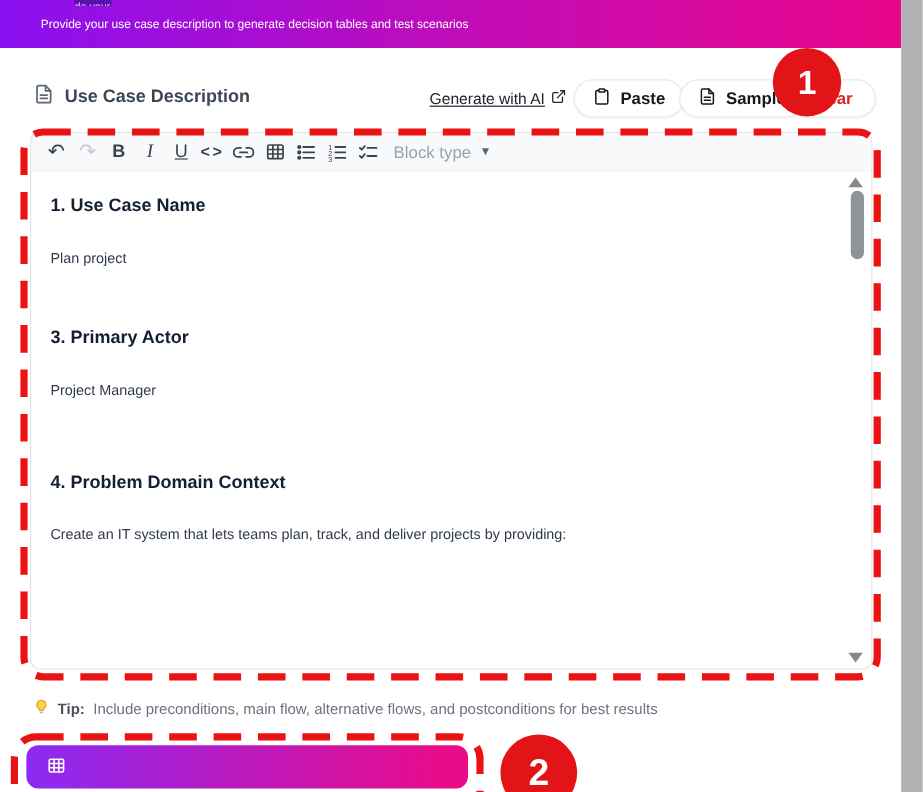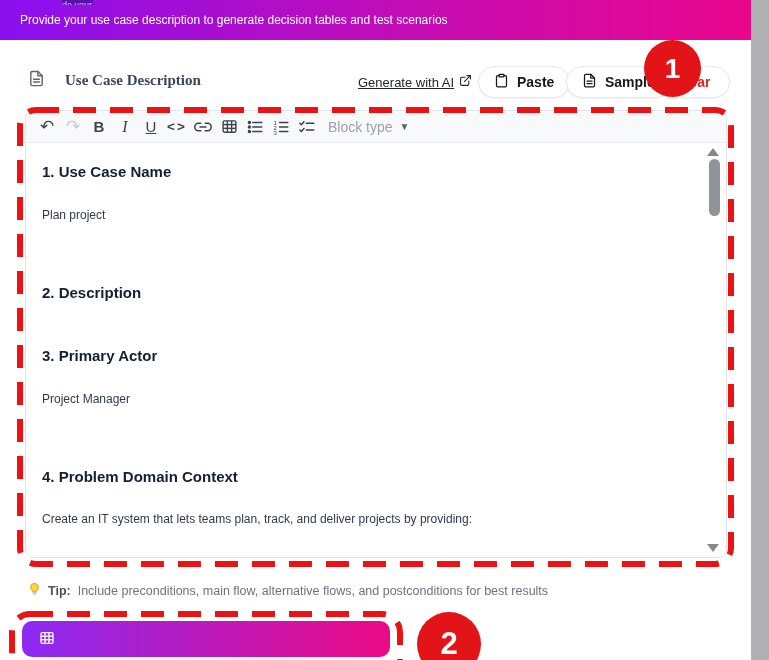--- a/index.html
+++ b/index.html
@@ -3,30 +3,30 @@
 <meta charset="utf-8">
 <style>
   * { margin:0; padding:0; box-sizing:border-box; }
   body { background:#fff; }
   .page { position:relative; width:769px; height:660px; background:#fff; overflow:hidden;
           font-family:"Liberation Sans", sans-serif; }
 
   
   .banner { position:absolute; left:0; top:0; width:751px; height:40px;
             background:linear-gradient(90deg,#8a10f0 0%, #c40cb4 55%, #e9068b 100%);
-            color:#fff; display:flex; align-items:center; padding-left:20px; font-size:12px; }
+            color:#fff; display:flex; align-items:center; padding-left:34px; font-size:10px; }
   .banner-artifact { position:absolute; left:62px; top:0; width:31px; height:5px; overflow:hidden;
                      background:#5a0fae; color:#d9cdf2; font-size:9px; line-height:10px; }
 
   
   .win-scrollbar { position:absolute; right:0; top:0; width:18px; height:660px; background:#b1b1b3; }
 
   
-  .doc-title { position:absolute; left:28px; top:70px; display:flex; align-items:center; gap:20px;
-               color:#3b4656; font-weight:bold; font-size:15px;font-family:Liberation Serif, serif; }
+  .doc-title { position:absolute; left:28px; top:70px; display:flex; align-items:center; gap:9px;
+               color:#3b4656; font-weight:bold; font-size:15px; }
   .doc-title svg { color:#5b6675; }
   .gen-link { position:absolute; left:358px; top:74px; display:flex; align-items:center; gap:5px;
               font-size:13px; color:#20252e; cursor:pointer;justify-content:space-between; }
   .gen-link .lbl { text-decoration:underline; }
   .pill { position:absolute; top:66px; height:32px; border:1px solid #e7e9ec; border-radius:16px;
           background:#fff; box-shadow:0 1px 2px rgba(0,0,0,.06); display:flex; align-items:center;
           gap:8px; padding:0 15px; font-size:14px; font-weight:600; color:#16181d; cursor:pointer; }
   .pill-paste { left:478px; }
   .pill-sample { left:566px; }
   .pill-clear { left:656px; width:74px; color:#dc2626; justify-content:center; }
@@ -201,21 +201,20 @@
       </span>
       <span class="block-type">
         <span>Block type</span>
         <span class="caret">▼</span>
       </span>
     </div>
 
     <div class="content">
       <div class="sec-h mt20">1. Use Case Name</div>
       <div class="sec-p mt23">Plan project</div>
-      <div class="sec-h mt57">2. Description</div>
       <div class="sec-h mt46">3. Primary Actor</div>
       <div class="sec-p mt23">Project Manager</div>
       <div class="sec-h mt57">4. Problem Domain Context</div>
       <div class="sec-p mt22">Create an IT system that lets teams plan, track, and deliver projects by providing:</div>
     </div>
 
     <div class="ed-up"></div>
     <div class="ed-thumb"></div>
     <div class="ed-down"></div>
   </div>

